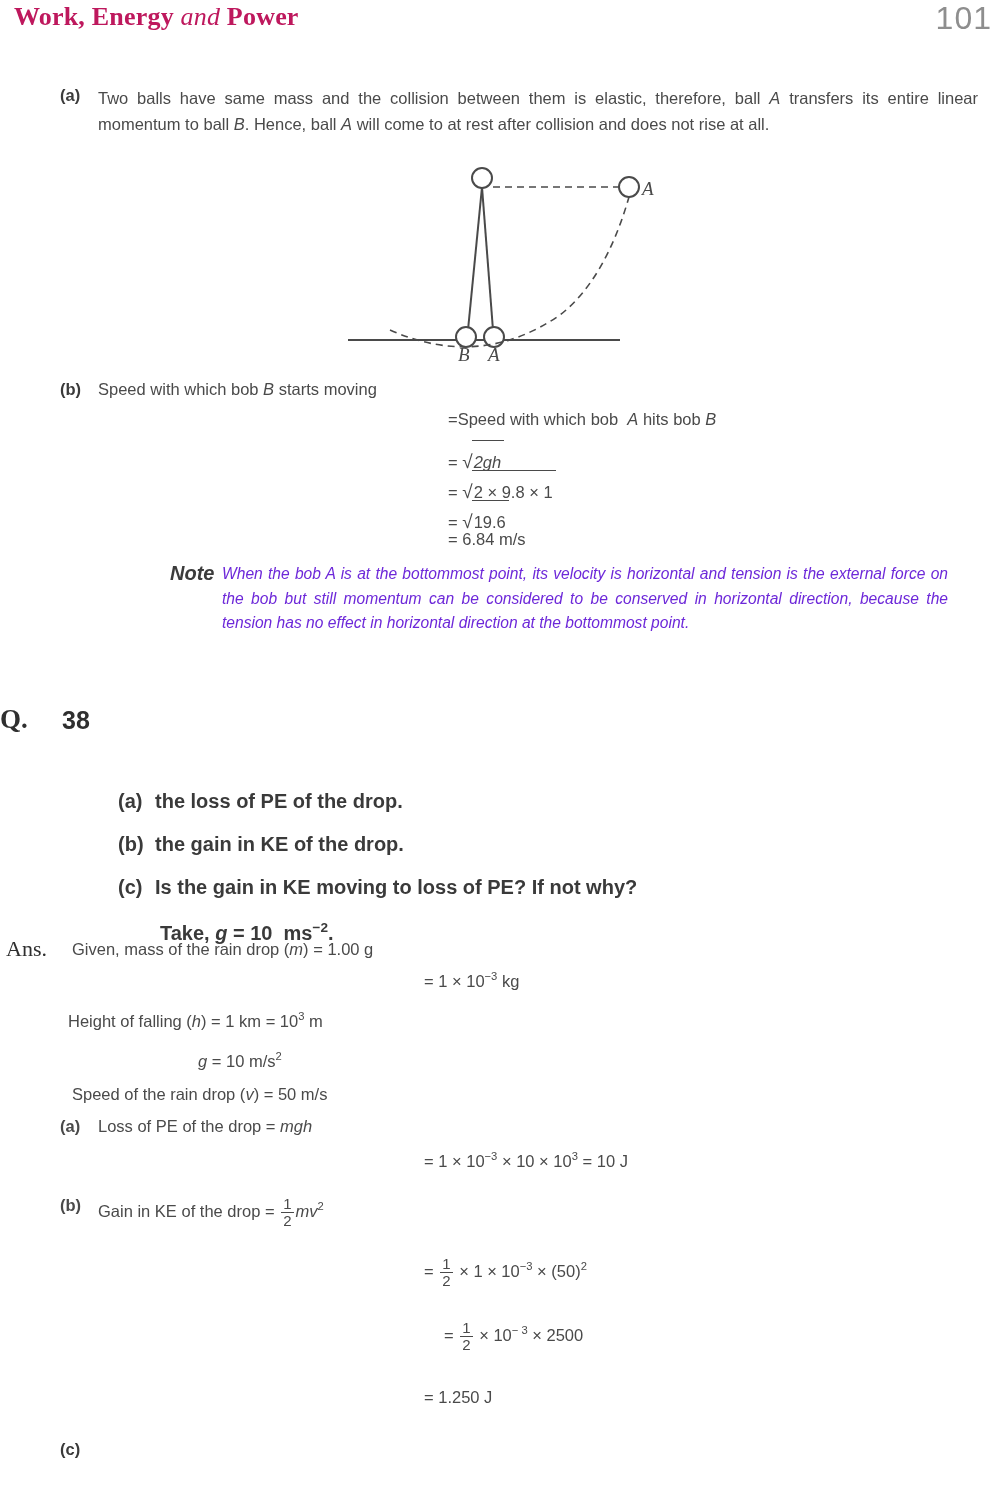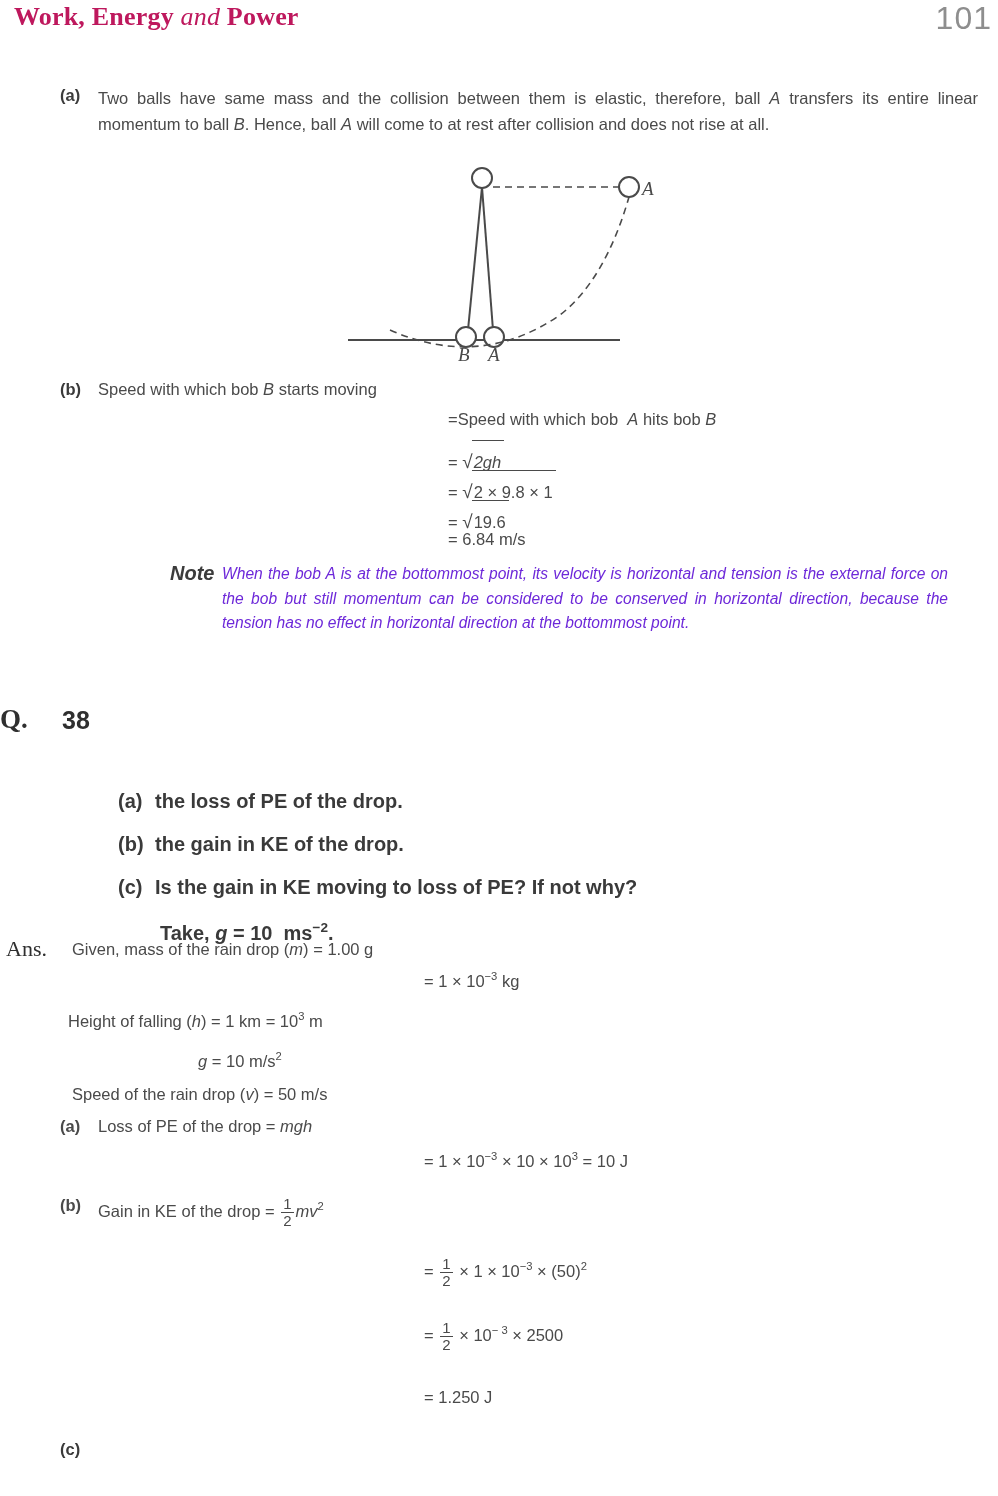--- a/index.html
+++ b/index.html
@@ -193,21 +193,21 @@
 
   <div class="ans-line lbl" style="left:60px; top:1196px;">(b)</div>
   <div class="ans-line" style="left:98px; top:1196px;">
     Gain in KE of the drop = <span class="frac"><span class="num">1</span><span class="den">2</span></span><i>mv</i><sup>2</sup>
   </div>
 
   <div class="ans-line" style="left:424px; top:1256px;">
     = <span class="frac"><span class="num">1</span><span class="den">2</span></span> × 1 × 10<sup>−3</sup> × (50)<sup>2</sup>
   </div>
 
-  <div class="ans-line" style="left:424px; top:1320px;">
+  <div class="ans-line" style="left:444px; top:1320px;">
     = <span class="frac"><span class="num">1</span><span class="den">2</span></span> × 10<sup>− 3</sup> × 2500
   </div>
 
   <div class="ans-line" style="left:424px; top:1388px;">= 1.250 J</div>
 
   <div class="blk lbl" id="pc-label">(c)</div>
 
 </div>
 
 </body></html>

